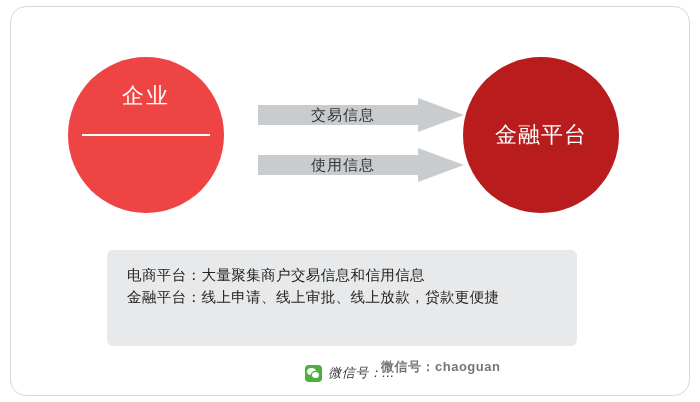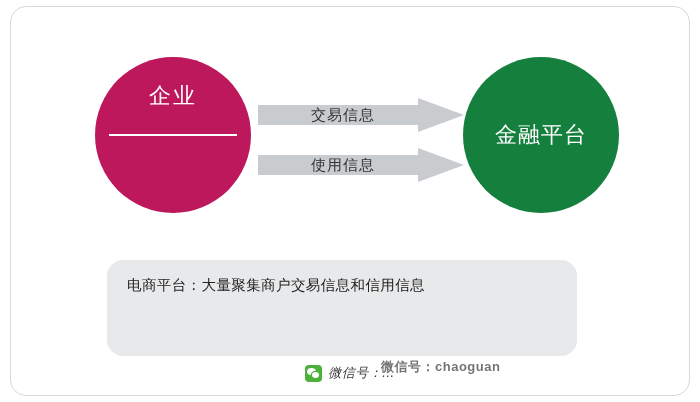--- a/index.html
+++ b/index.html
@@ -28,26 +28,26 @@
     width: 680px;
     height: 390px;
     border: 1px solid #d8d8d8;
     border-radius: 16px;
     box-sizing: border-box;
     background: #ffffff;
   }
   
   .circle {
     position: absolute;
-    left: 95px;
+    left: 68px;
     top: 57px;
     width: 156px;
     height: 156px;
     border-radius: 50%;
-    background: #be185d;
+    background: #ef4444;
     overflow: hidden;
   }
   .circle-half {
     position: absolute;
     left: 0;
     width: 100%;
     height: 50%;
     display: flex;
     align-items: center;
     justify-content: center;
@@ -67,21 +67,21 @@
     transform: translateY(-1px);
   }
   
   .circle-right {
     position: absolute;
     left: 463px;
     top: 57px;
     width: 156px;
     height: 156px;
     border-radius: 50%;
-    background: #15803d;
+    background: #b91c1c;
     display: flex;
     flex-direction: column;
     align-items: center;
     justify-content: center;
     color: #ffffff;
     font-size: 22px;
     letter-spacing: 1px;
     line-height: 1.35;
     text-align: center;
   }
@@ -105,25 +105,25 @@
     color: #333333;
     letter-spacing: 1px;
   }
   #arrow-top { left: 258px; top: 98px; }
   #arrow-bottom { left: 258px; top: 148px; font-family: Liberation Mono, monospace; }
 
   
   .infobox {
     position: absolute;
     left: 107px;
-    top: 260px;
+    top: 250px;
     width: 470px;
     height: 96px;
     background: #e8e9ea;
-    border-radius: 16px;
+    border-radius: 6px;
     padding: 14px 20px;
     box-sizing: border-box;
   }
   .infoline {
     font-size: 14.5px;
     color: #222222;
     line-height: 22px;
     white-space: nowrap;
     letter-spacing: 0.4px;
   }
@@ -206,20 +206,21 @@
     </svg>
     <div class="arrow-label">使用信息</div>
   </div>
 
   <div class="circle-right">
     <span>金融平台</span>
   </div>
 
   <div class="infobox">
     <div class="infoline">电商平台：大量聚集商户交易信息和信用信息</div>
+    <div class="infoline">金融平台：线上申请、线上审批、线上放款，贷款更便捷</div>
   </div>
 
   <div class="footer-ghost">微信号：chaoguan</div>
   <div class="footer">
     <span class="wechat-badge"></span>
     <span class="footer-text">微信号：...</span>
   </div>
 </div>
 
 </body></html>

